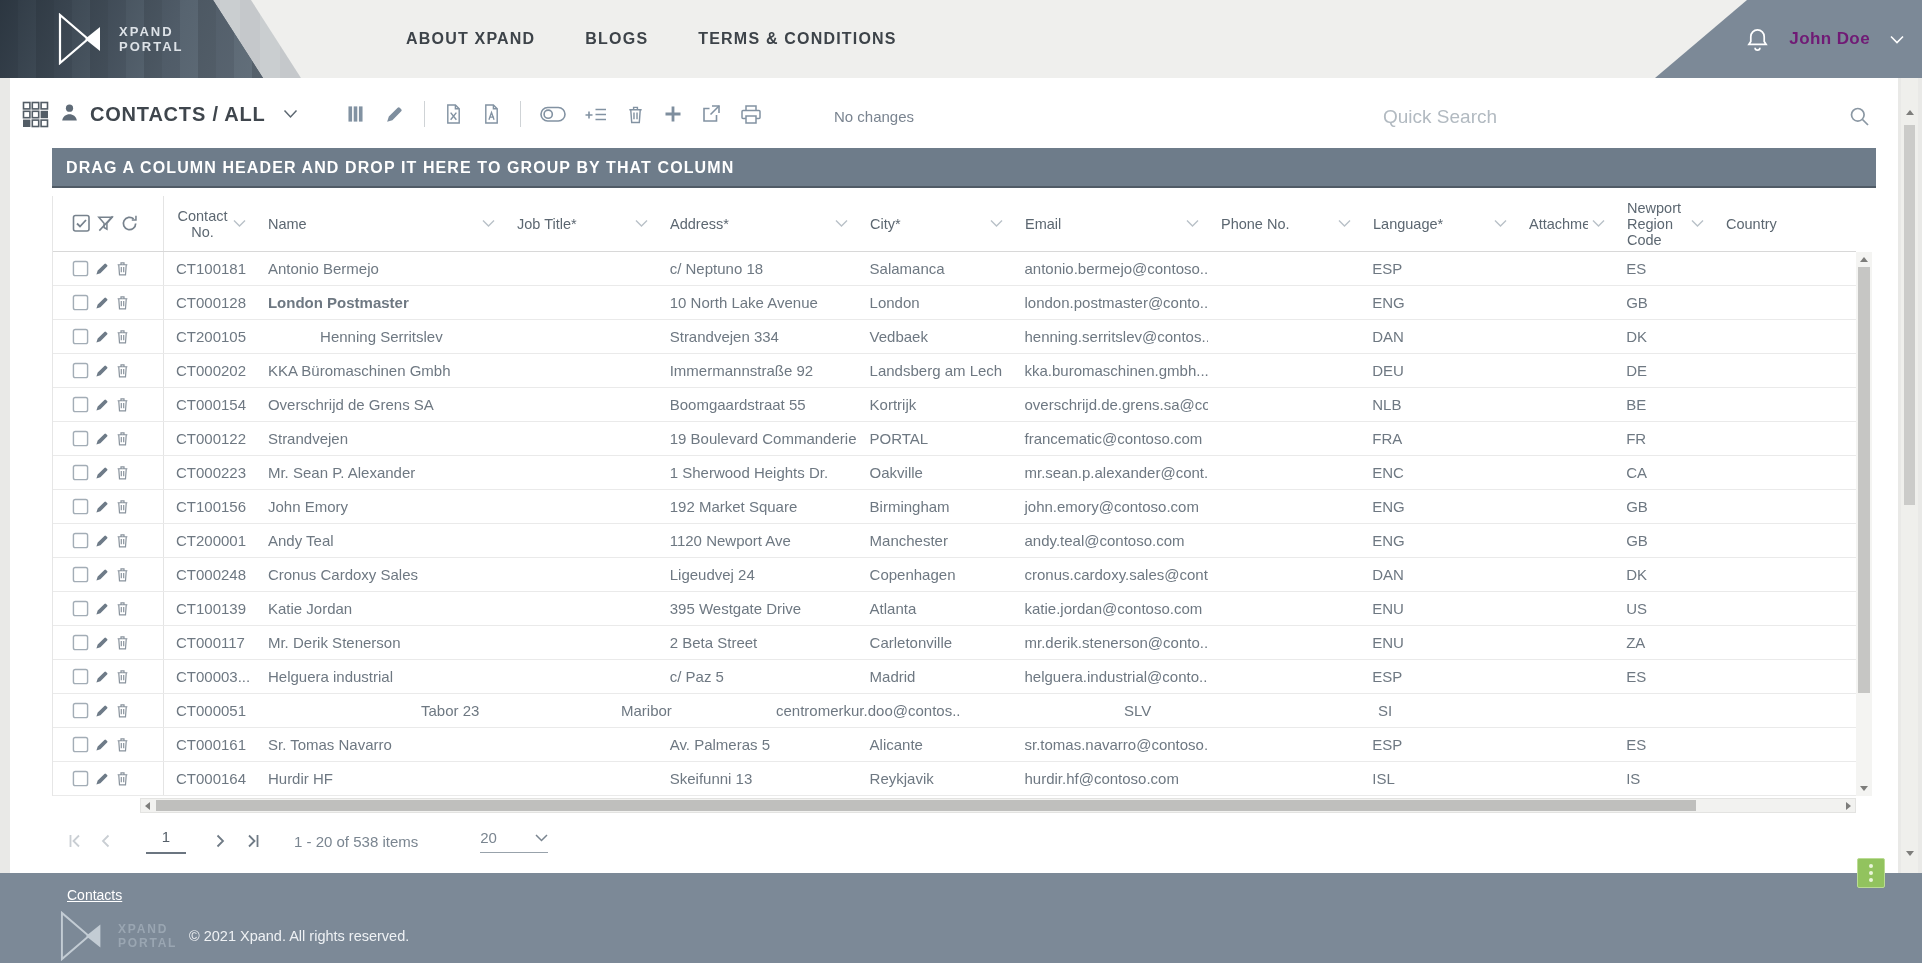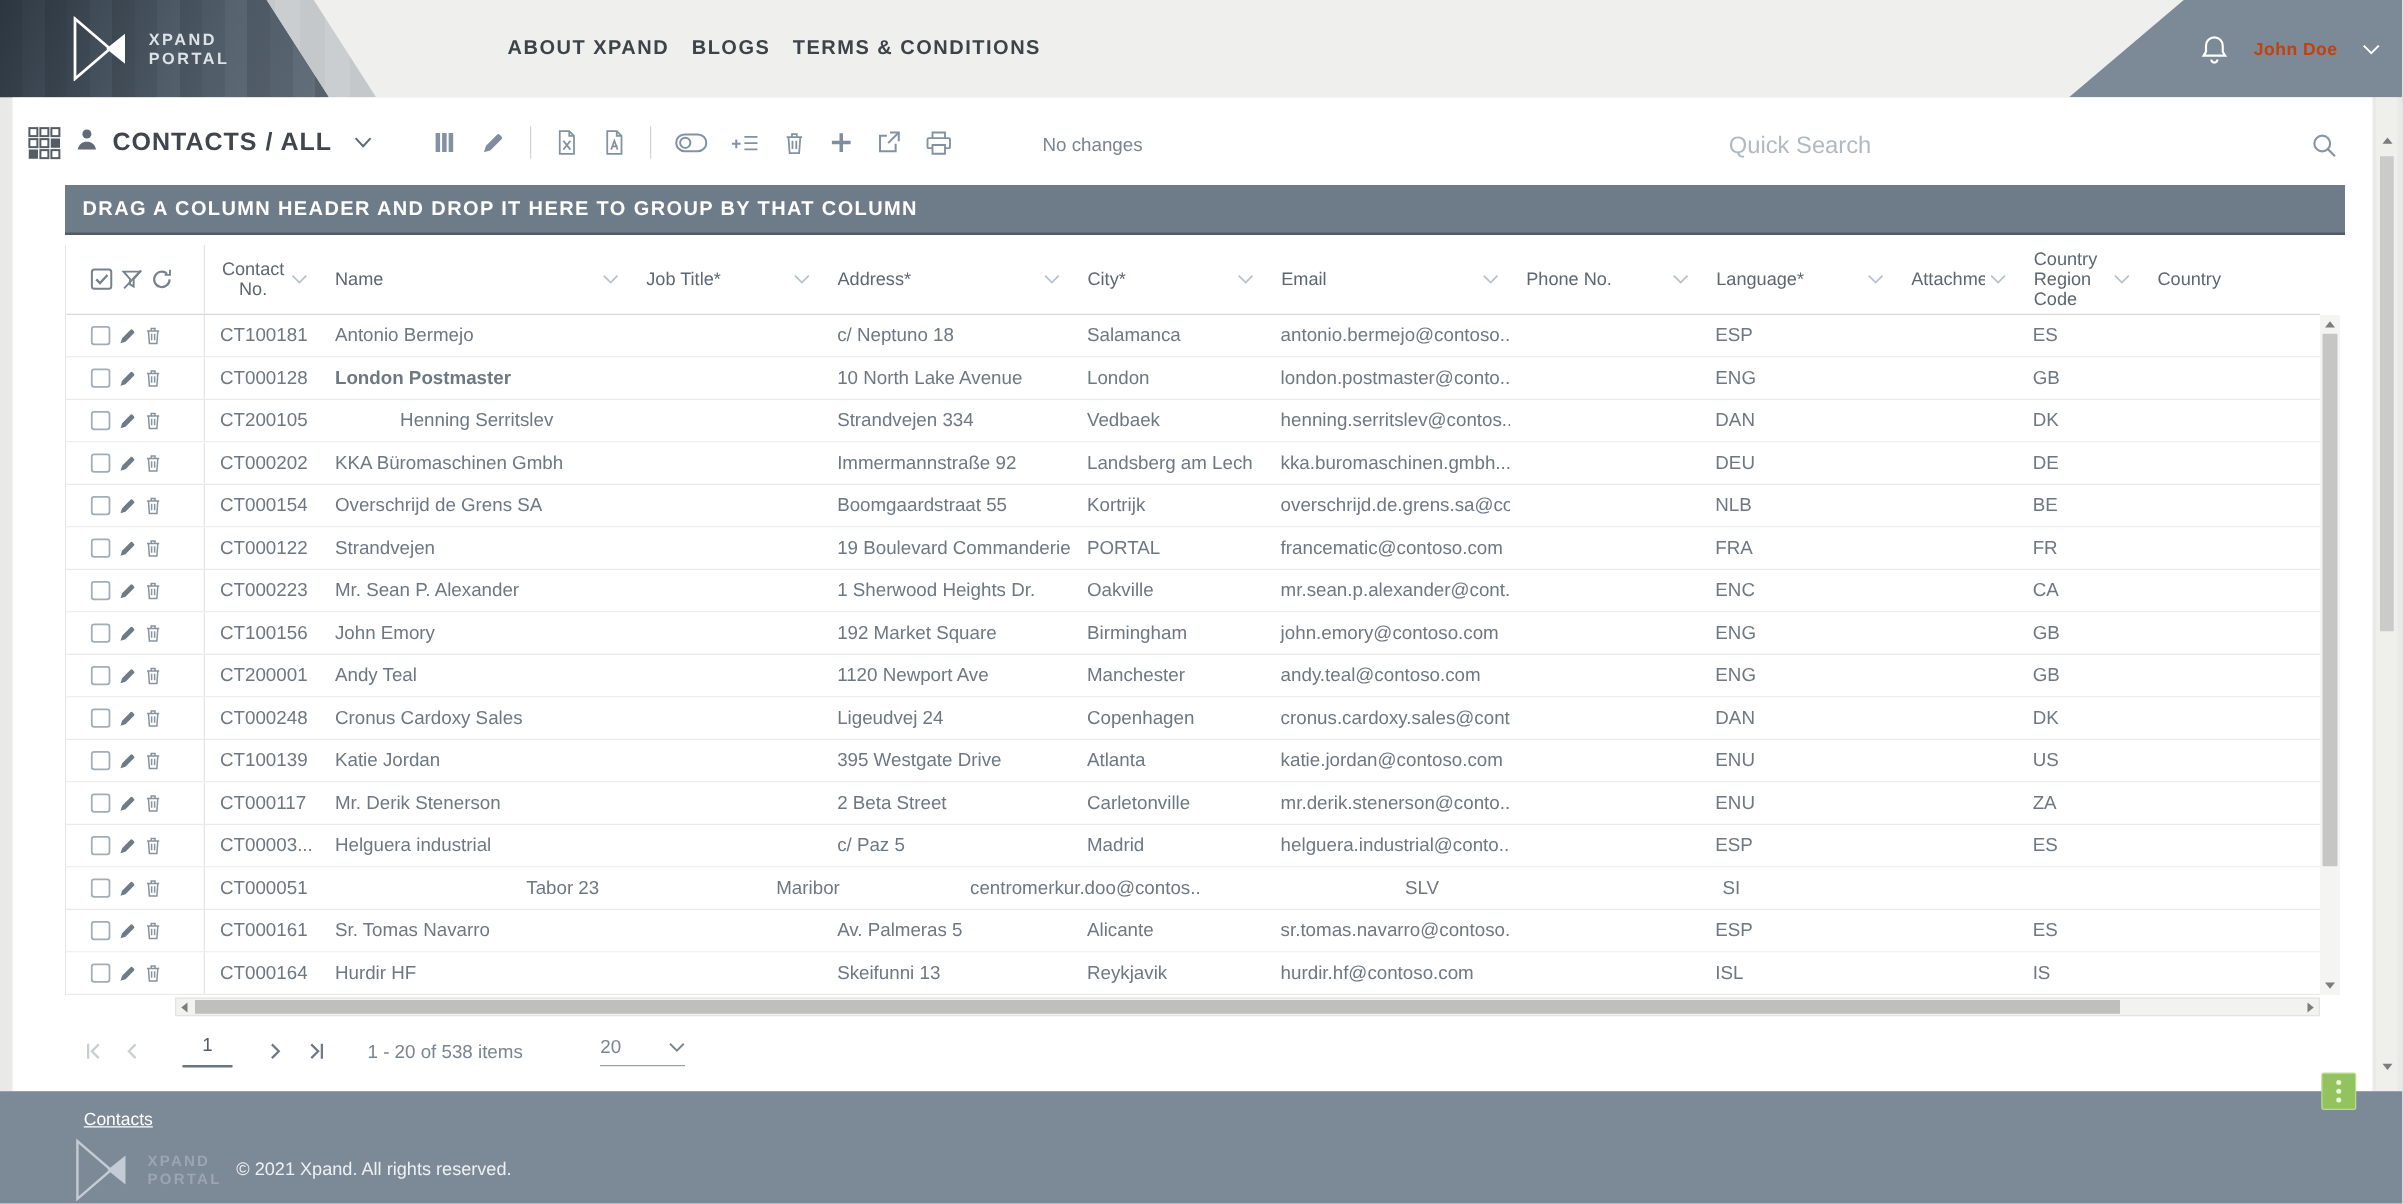--- a/index.html
+++ b/index.html
@@ -18,28 +18,28 @@
       #5a6672;
     clip-path:polygon(0 0,213px 0,263px 78px,0 78px);
   }
   .photo-strip {
     position:absolute; left:0; top:0; width:310px; height:78px; opacity:.28;
     background: repeating-linear-gradient(90deg,#5a6774 0 20px,#6d7a86 20px 40px), #76828e;
     clip-path:polygon(213px 0,251px 0,301px 78px,263px 78px);
   }
   .logo { position:absolute; left:58px; top:13px; display:flex; align-items:center; gap:9px; z-index:3; }
   .logo-text { display:flex; flex-direction:column; color:#dde2e7; font-size:13px; letter-spacing:2px; line-height:15px; font-weight:600; }
-  .hdr-nav { position:absolute; left:406px; top:0; height:78px; display:flex; align-items:center; gap:18px; z-index:2; }
+  .hdr-nav { position:absolute; left:406px; top:0; height:78px; display:flex; align-items:center; gap:50px; z-index:2; }
   .hdr-nav a { color:#3d4349; font-size:16px; letter-spacing:1.2px; font-weight:600; text-decoration:none; cursor:pointer; }
   .hdr-right {
     position:absolute; right:0; top:0; width:267px; height:78px; background:#7c8997;
     clip-path:polygon(92px 0,267px 0,267px 78px,0 78px);
   }
   .hdr-user { position:absolute; right:0; top:0; height:78px; display:flex; align-items:center; gap:20px; padding-right:18px; z-index:3; }
-  .user-name { color:#c2410c; font-size:14px; font-weight:600; letter-spacing:.4px; cursor:pointer; }
+  .user-name { color:#701a75; font-size:17px; font-weight:600; letter-spacing:.4px; cursor:pointer; }
   .bell-btn, .user-chev { cursor:pointer; display:flex; align-items:center; }
   
   .content { position:absolute; left:10px; top:78px; width:1888px; height:795px; background:#fff; }
   
   .tb-left { position:absolute; left:12px; top:0; height:72px; display:flex; align-items:center; gap:11px; }
   .ttl { font-size:20px; font-weight:700; color:#3f464d; letter-spacing:.8px; }
   .tb-icons { position:absolute; left:336px; top:0; height:72px; display:flex; align-items:center; gap:19px; }
   .tb-sep { width:1px; height:26px; background:#cfd3d6; }
   .icon-btn { display:flex; align-items:center; cursor:pointer; }
   .tb-status { position:absolute; left:824px; top:30px; font-size:15px; color:#7a8490; }
@@ -323,21 +323,21 @@
                 <path d="M1 1.5l5.5 5.5L12 1.5"></path>
               </svg>
             </div>
             <div class="hcell" style="width: 98px;">
               <span class="hlabel">Attachmen</span>
               <svg class="hchev" width="13" height="9" viewBox="0 0 13 9" fill="none" stroke="#b9c1c8" stroke-width="1.4">
                 <path d="M1 1.5l5.5 5.5L12 1.5"></path>
               </svg>
             </div>
             <div class="hcell" style="width: 99px;">
-              <span class="hlabel">Country Region Code</span>
+              <span class="hlabel">Newport Region Code</span>
               <svg class="hchev" width="13" height="9" viewBox="0 0 13 9" fill="none" stroke="#b9c1c8" stroke-width="1.4">
                 <path d="M1 1.5l5.5 5.5L12 1.5"></path>
               </svg>
             </div>
             <div class="hcell" style="width: 143px;">
               <span class="hlabel">Country</span>
             </div>
           </div>
       </div>
       <div id="grid-rows">

